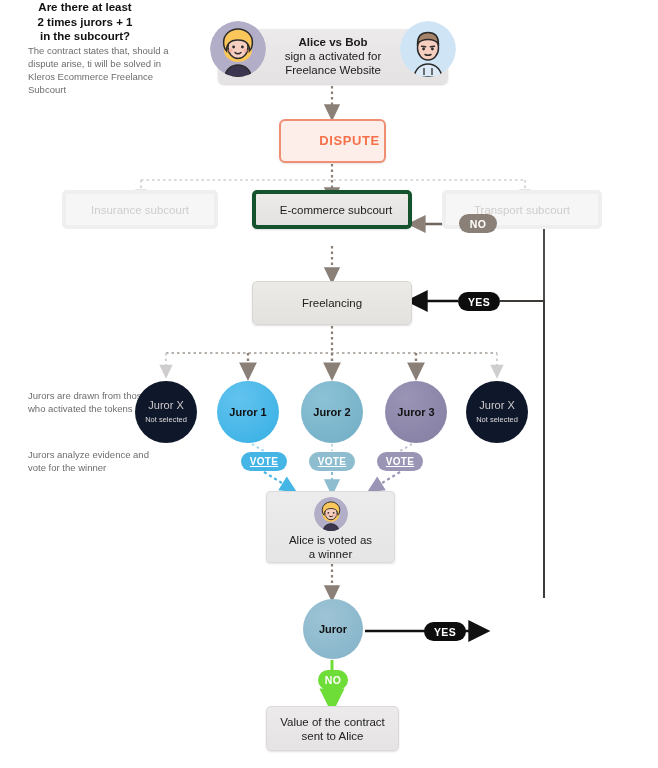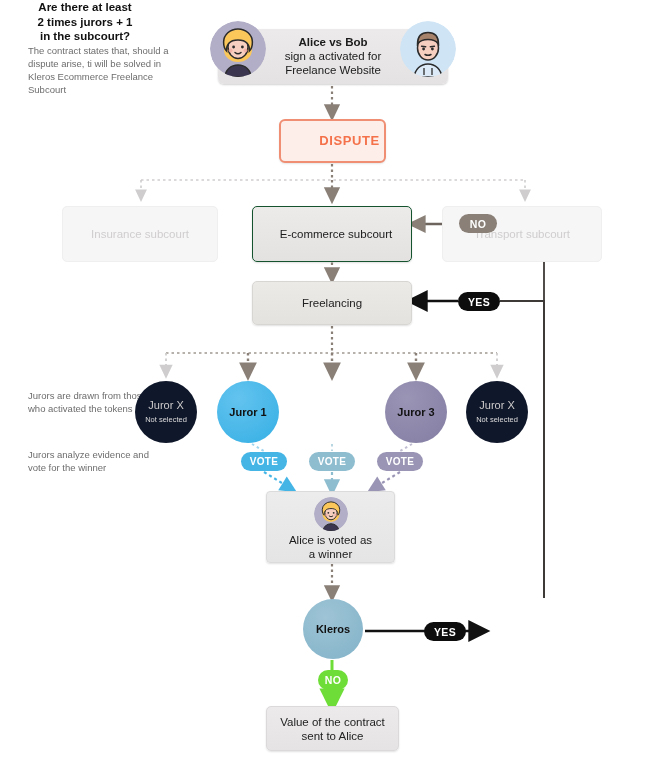--- a/index.html
+++ b/index.html
@@ -39,23 +39,23 @@
     text-align:center;font-size:11.5px;line-height:14px;
   }
   .dispute{
     left:279px;top:119px;width:107px;height:44px;
     background:#fdeee9;border:2px solid #ef8e72;border-radius:6px;
     color:#f4714a;font-weight:bold;font-size:13px;letter-spacing:.6px;
     box-shadow:0 1px 2px rgba(0,0,0,.10);
     padding-left:34px;
   }
   .subcourt{
-    top:206px;height:56px;
+    top:190px;height:39px;
     background:linear-gradient(#ecebea,#e3e2e1);
-    border:1px solid #14532d;border-radius:5px;
+    border:4px solid #14532d;border-radius:5px;
     box-shadow:0 1px 2px rgba(0,0,0,.13);
     color:#1b1b1b;
   }
   .subcourt.faded{
     background:#f7f6f6;border-color:#f0efef;color:#cfcdcd;
     box-shadow:none;
   }
   #sc-insurance{left:62px;width:156px;}
   #sc-ecommerce{left:252px;width:160px;padding-left:8px;}
   #sc-transport{left:442px;width:160px;}
@@ -82,20 +82,21 @@
   #juror-1{left:217px;background:radial-gradient(circle at 35% 28%,#63c3ef,#35afe4);}
   #juror-2{left:301px;background:radial-gradient(circle at 35% 28%,#8dc2d6,#6fadc4);}
   #juror-3{left:385px;background:radial-gradient(circle at 35% 28%,#9a95b5,#837da3);}
   #juror-x2{left:466px;}
 
   .vote{
     top:452px;width:46px;height:19px;border-radius:10px;
     display:flex;align-items:center;justify-content:center;
     font-size:10px;font-weight:bold;color:#ffffff;
     letter-spacing:.3px;
+    text-decoration:underline;
   }
   #vote-1{left:241px;background:#45b5e6;}
   #vote-2{left:309px;background:#8ebdd0;}
   #vote-3{left:377px;background:#9a95b5;}
 
   
   .winner{
     left:266px;top:491px;width:129px;height:72px;
     background:linear-gradient(#edecec,#e6e5e5);
     border:1px solid #dcdbdb;border-radius:4px;
@@ -283,20 +284,23 @@
   <div class="note" id="note-jurors">Jurors are drawn from those who activated the tokens</div>
   <div class="note" id="note-vote">Jurors analyze evidence and vote for the winner</div>
 
   <div class="node juror off" id="juror-x1">
     <span class="jname">Juror X</span>
     <span class="jsub">Not selected</span>
   </div>
   <div class="node juror" id="juror-1">
     <span class="jname">Juror 1</span>
   </div>
+  <div class="node juror" id="juror-2">
+    <span class="jname">Juror 2</span>
+  </div>
   <div class="node juror" id="juror-3">
     <span class="jname">Juror 3</span>
   </div>
   <div class="node juror off" id="juror-x2">
     <span class="jname">Juror X</span>
     <span class="jsub">Not selected</span>
   </div>
 
   <div class="node vote" id="vote-1">VOTE</div>
   <div class="node vote" id="vote-2">VOTE</div>
@@ -316,21 +320,21 @@
         <path d="M25,31.5 q3,2.6 6,0" stroke="#2b2b2b" stroke-width="1.6" fill="none" stroke-linecap="round"></path>
         <path d="M15,56 a13,12 0 0 1 26,0 z" fill="#3b3550" stroke="#2b2b2b" stroke-width="1.6"></path>
       </svg>
     </div>
     <div class="wtext">
       <span>Alice is voted as</span><br>
       <span>a winner</span>
     </div>
   </div>
 
-  <div class="node appeal">Kleros</div>
+  <div class="node appeal">Juror</div>
   <div class="node pill-yes">YES</div>
   <div class="node pill-no-green">NO</div>
 
   <div class="question">
     <span>Are there at least</span><br>
     <span>2 times jurors + 1</span><br>
     <span>in the subcourt?</span>
   </div>
 
   <div class="node boxbase finalbox">

